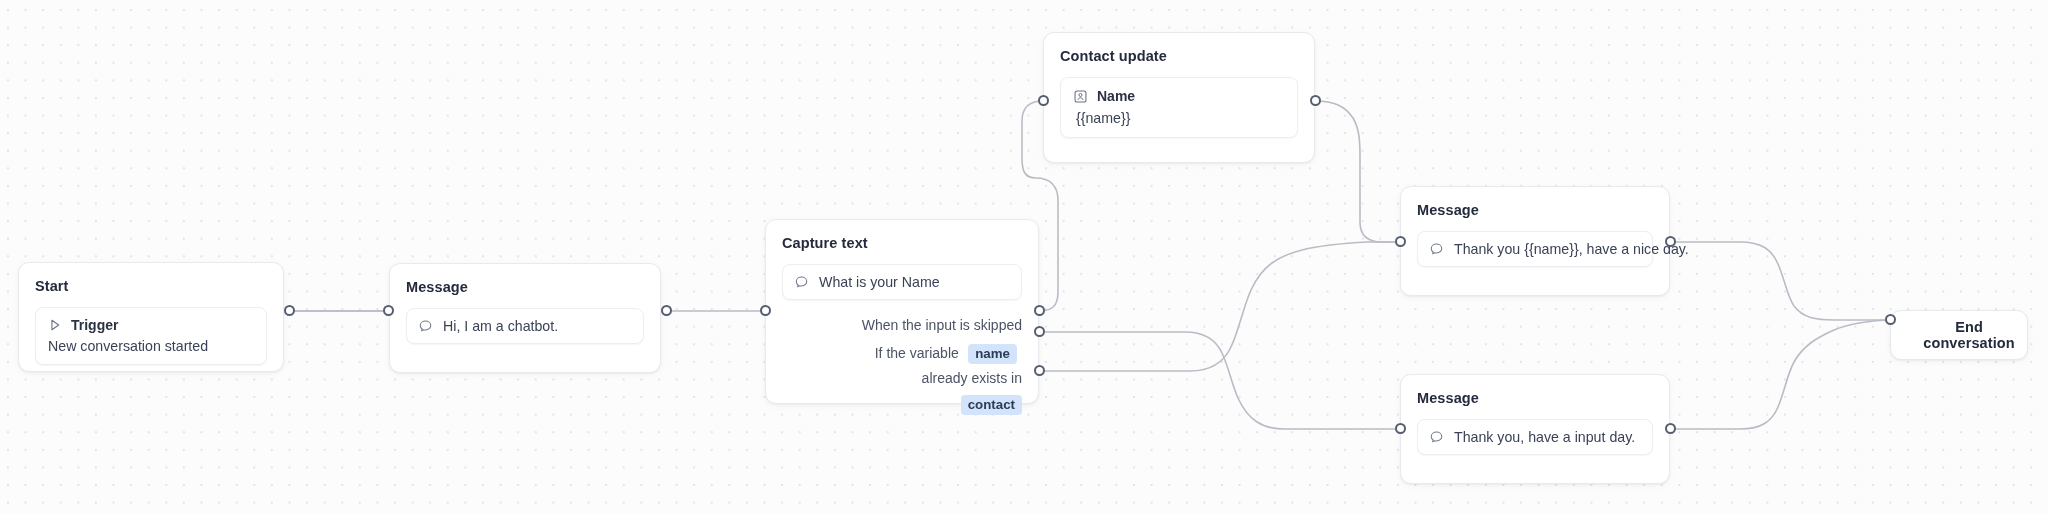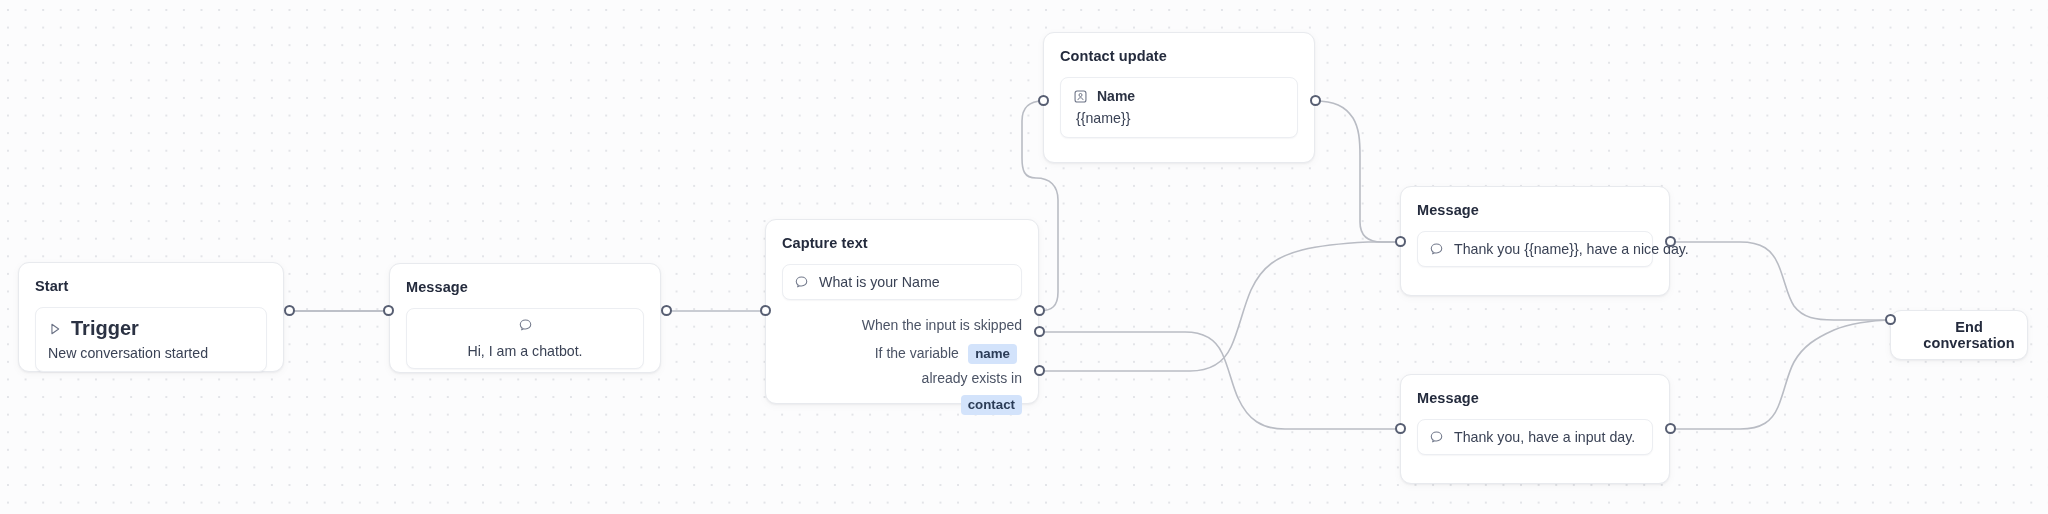--- a/index.html
+++ b/index.html
@@ -130,31 +130,31 @@
   <div class="node" id="node-start">
     <div class="node-pad">
       <div class="node-title">Start</div>
       <div class="inner-card inner-line" style="padding:9px 12px 10px 12px;">
         <div class="row" style="gap:9px;">
           <span class="icon play-ico">
             <svg viewBox="0 0 16 16" width="14" height="14">
                 <path d="M4.5 2.6 L12.2 8 L4.5 13.4 Z" fill="none" stroke="#6b7285" stroke-width="1.25" stroke-linejoin="round"></path>
               </svg>
           </span>
-          <span style="font-size:20px; font-weight:bold; color:#2b3243;text-align:right;">Trigger</span>
+          <span style="font-size:14px; font-weight:bold; color:#2b3243;text-align:right;">Trigger</span>
         </div>
         <div class="body-text" style="margin-top:5px;">New conversation started</div>
       </div>
     </div>
   </div>
 
   <div class="node" id="node-message-1">
     <div class="node-pad">
       <div class="node-title">Message</div>
-      <div class="inner-card inner-line row" style="gap:10px;flex-direction:column;">
+      <div class="inner-card inner-line row" style="gap:10px;">
         <span class="icon bubble-ico">
           <svg viewBox="0 0 16 16" width="15" height="15">
               <path d="M8 2.2c3.1 0 5.6 2.1 5.6 4.8 0 2.6-2.5 4.7-5.6 4.7-.7 0-1.4-.1-2-.3l-2.1 1.2.5-1.9C3.1 9.8 2.4 8.5 2.4 7 2.4 4.3 4.9 2.2 8 2.2z" fill="none" stroke="#737a8c" stroke-width="1.15" stroke-linejoin="round"></path>
             </svg>
         </span>
         <span class="body-text">Hi, I am a chatbot.</span>
       </div>
     </div>
   </div>
 

